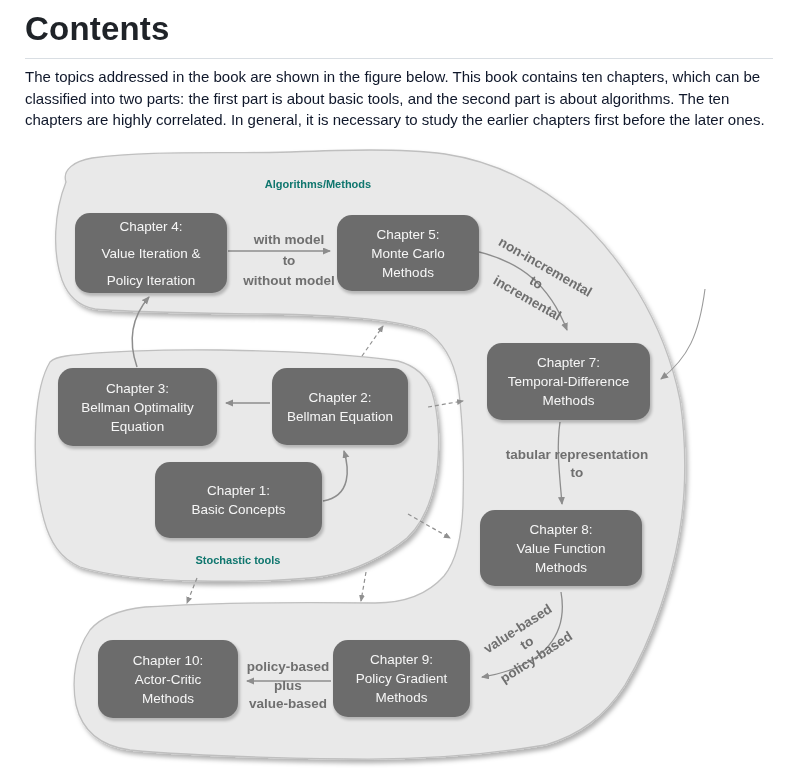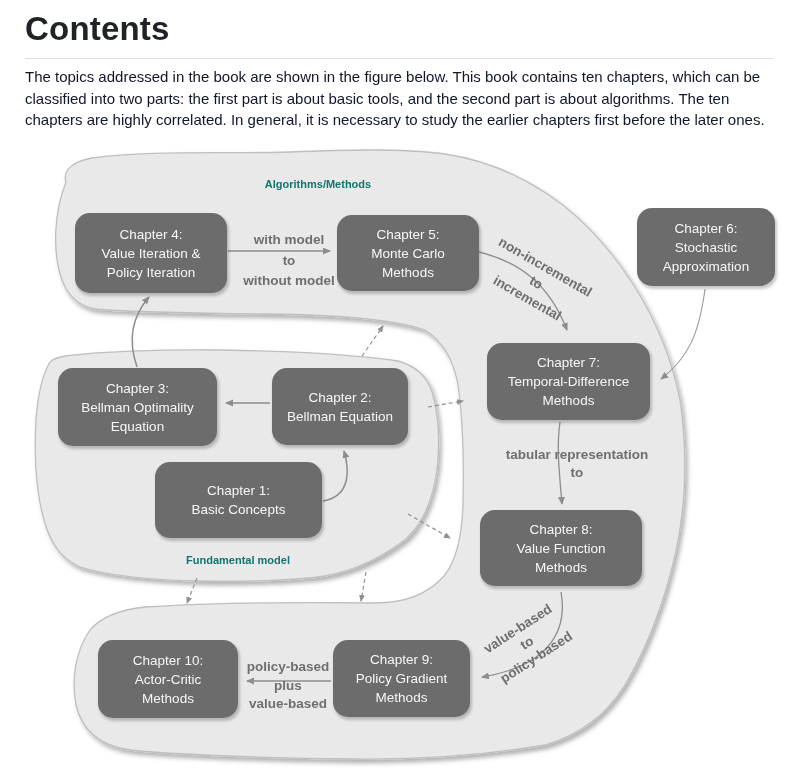--- a/index.html
+++ b/index.html
@@ -74,21 +74,21 @@
     <path d="M331,681 L247,681" fill="none" stroke="#8d8d8d" stroke-width="1.5" marker-end="url(#ah)"></path>
 
     <path d="M362,356 L383,326" fill="none" stroke="#909090" stroke-width="1.2" stroke-dasharray="4 3" marker-end="url(#ahd)"></path>
     <path d="M428,407 L463,401" fill="none" stroke="#909090" stroke-width="1.2" stroke-dasharray="4 3" marker-end="url(#ahd)"></path>
     <path d="M408,514 L450,538" fill="none" stroke="#909090" stroke-width="1.2" stroke-dasharray="4 3" marker-end="url(#ahd)"></path>
     <path d="M197,578 L187,603" fill="none" stroke="#909090" stroke-width="1.2" stroke-dasharray="4 3" marker-end="url(#ahd)"></path>
     <path d="M366,572 L361,601" fill="none" stroke="#909090" stroke-width="1.2" stroke-dasharray="4 3" marker-end="url(#ahd)"></path>
   </svg>
 
   <div class="glabel" style="left:318px;top:184px;">Algorithms/Methods</div>
-  <div class="glabel" style="left:238px;top:560px;">Fundamental model</div>
+  <div class="glabel" style="left:238px;top:560px;">Stochastic tools</div>
 
   <div class="elabel" style="left:289px;top:261px;line-height:20.5px;">
     <span>with model</span>
     <span>to</span>
     <span>without model</span>
   </div>
   <div class="elabel rot-cw" style="left:536px;top:283px;line-height:18px;">
     <span>non-incremental</span>
     <span>to</span>
     <span>incremental</span>
@@ -114,34 +114,29 @@
   </div>
   <div class="chbox" style="left:272px;top:368px;width:136px;height:77px;">
     <span>Chapter 2:</span>
     <span>Bellman Equation</span>
   </div>
   <div class="chbox" style="left:58px;top:368px;width:159px;height:78px;">
     <span>Chapter 3:</span>
     <span>Bellman Optimality</span>
     <span>Equation</span>
   </div>
-  <div class="chbox" style="left:75px;top:213px;width:152px;height:80px;">
+  <div class="chbox" style="left:75px;top:213px;width:152px;height:80px;gap:8px;">
     <span>Chapter 4:</span>
     <span>Value Iteration &amp;</span>
     <span>Policy Iteration</span>
   </div>
   <div class="chbox" style="left:337px;top:215px;width:142px;height:76px;">
     <span>Chapter 5:</span>
     <span>Monte Carlo</span>
     <span>Methods</span>
-  </div>
-  <div class="chbox" style="left:637px;top:208px;width:138px;height:78px;">
-    <span>Chapter 6:</span>
-    <span>Stochastic</span>
-    <span>Approximation</span>
   </div>
   <div class="chbox" style="left:487px;top:343px;width:163px;height:77px;">
     <span>Chapter 7:</span>
     <span>Temporal-Difference</span>
     <span>Methods</span>
   </div>
   <div class="chbox" style="left:480px;top:510px;width:162px;height:76px;">
     <span>Chapter 8:</span>
     <span>Value Function</span>
     <span>Methods</span>

